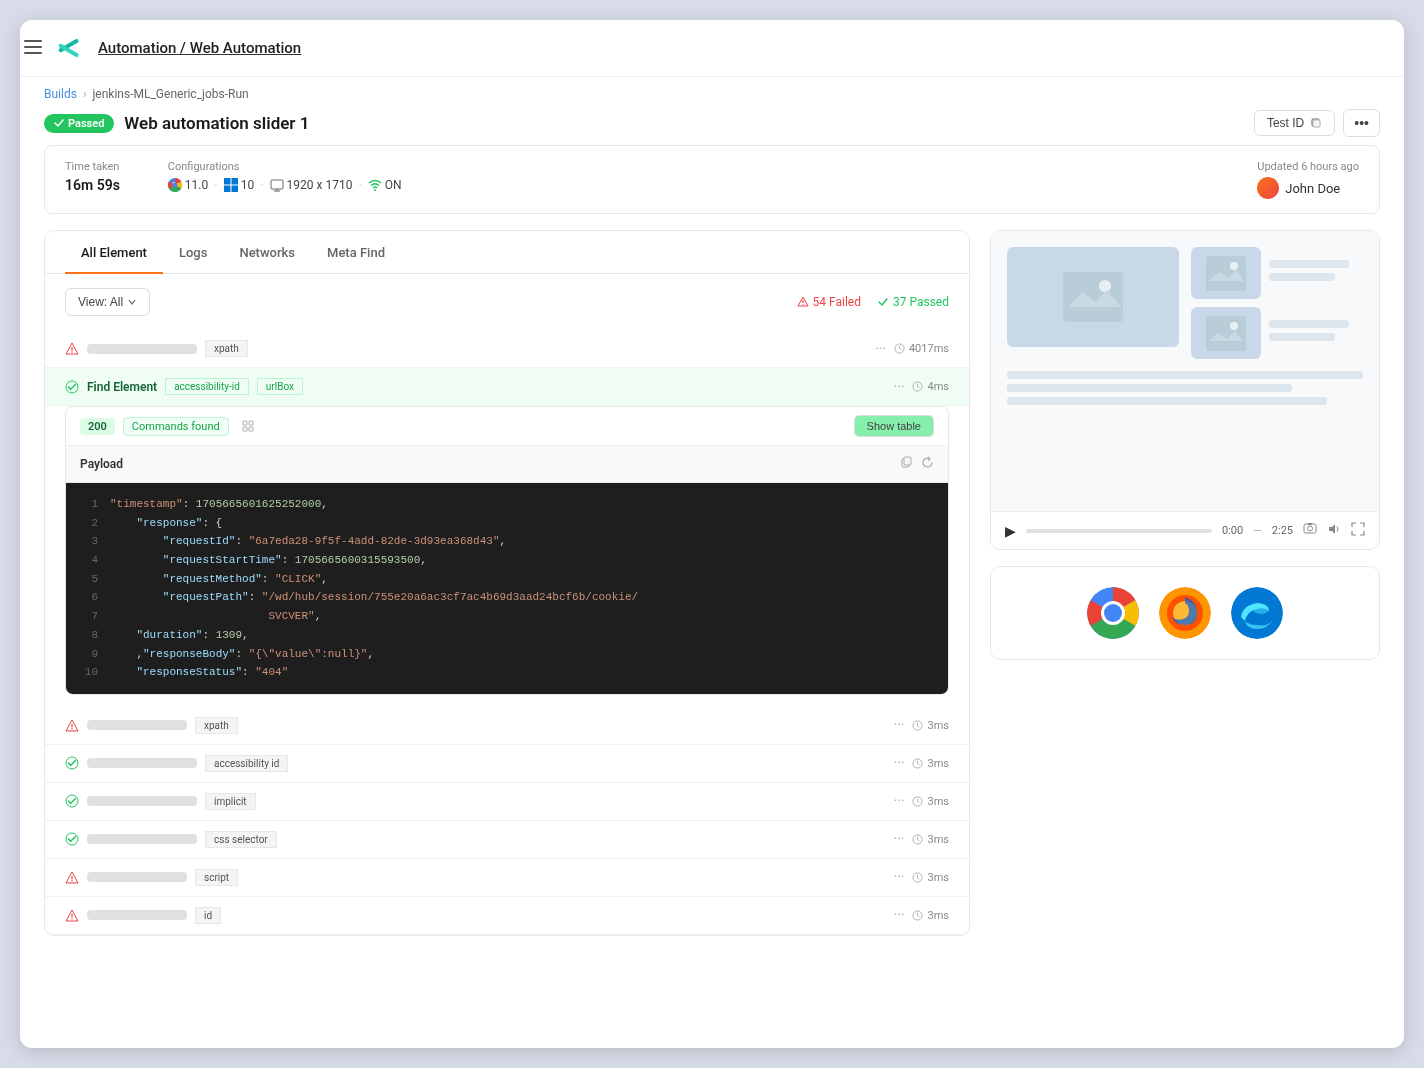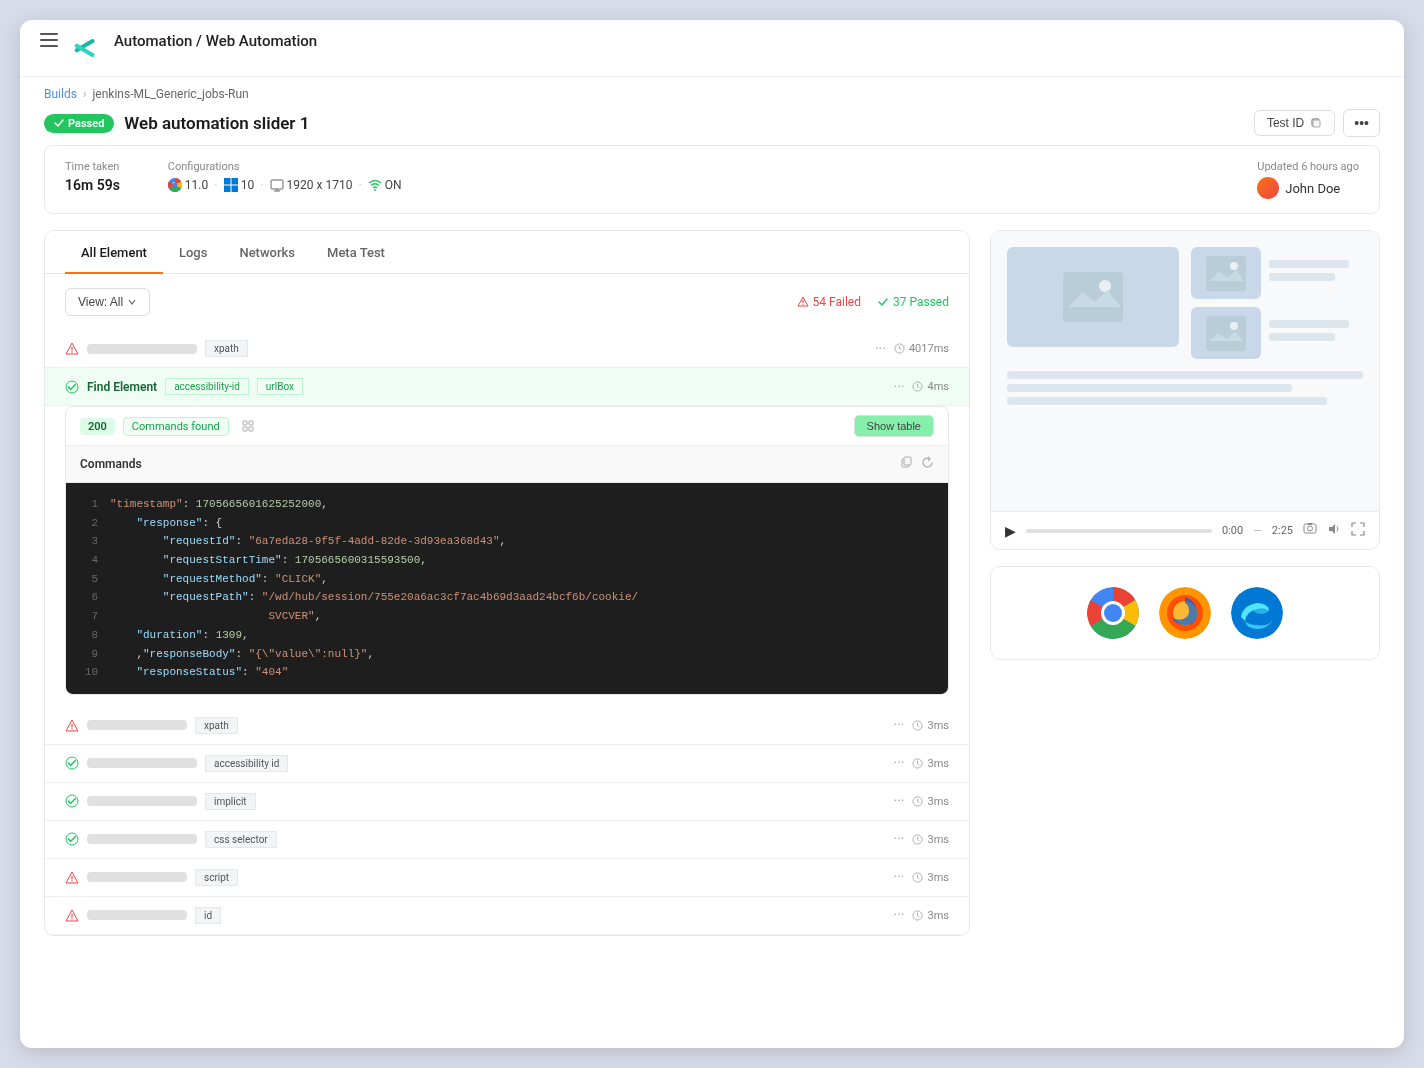--- a/index.html
+++ b/index.html
@@ -14,24 +14,25 @@
     .app-container {
       background: #fff;
       border-radius: 12px;
       overflow: hidden;
       box-shadow: 0 4px 20px rgba(0,0,0,0.15);
       min-height: 1028px;
     }
     
     .app-header {
       display: flex;
-      align-items: flex-start;
-      padding: 12px 20px;
+      align-items: center;
+      padding: 12px 4px;
       border-bottom: 1px solid #eee;
       gap: 12px;
+      text-decoration: underline;
     }
     .hamburger-icon {
       cursor: pointer;
       color: #666;
       font-size: 16px;
     }
     .app-title {
       font-size: 15px;
       font-weight: 500;
       color: #222;
@@ -618,21 +619,21 @@
 
   <div class="main-layout">
 
     <div class="left-panel">
       <div class="commands-card">
 
         <div class="tabs-bar">
           <div class="tab active">All Element</div>
           <div class="tab">Logs</div>
           <div class="tab">Networks</div>
-          <div class="tab">Meta Test</div>
+          <div class="tab">Meta Find</div>
         </div>
 
         <div class="toolbar">
           <button class="view-all-btn">
             <span>View: All</span>
             <svg width="10" height="10" viewBox="0 0 10 10">
                 <polyline points="2,3 5,7 8,3" stroke="#666" stroke-width="1.2" fill="none"></polyline>
               </svg>
           </button>
           <div class="stats-area">
@@ -701,21 +702,21 @@
             <span class="badge-element-found">Commands found</span>
             <svg width="14" height="14" viewBox="0 0 14 14" style="margin-left:4px;cursor:pointer">
                 <rect x="2" y="2" width="4" height="4" rx="0.5" stroke="#aaa" stroke-width="1" fill="none"></rect>
                 <rect x="8" y="2" width="4" height="4" rx="0.5" stroke="#aaa" stroke-width="1" fill="none"></rect>
                 <rect x="2" y="8" width="4" height="4" rx="0.5" stroke="#aaa" stroke-width="1" fill="none"></rect>
                 <rect x="8" y="8" width="4" height="4" rx="0.5" stroke="#aaa" stroke-width="1" fill="none"></rect>
               </svg>
             <button class="show-table-btn">Show table</button>
           </div>
           <div class="response-header">
-            <span class="payload-title">Commands</span>
+            <span class="payload-title">Payload</span>
             <div class="payload-actions">
               <span class="payload-icon">
                 <svg width="13" height="13" viewBox="0 0 13 13">
                     <rect x="2" y="3" width="7" height="8" rx="1" stroke="#aaa" stroke-width="1" fill="none"></rect>
                     <rect x="4" y="1" width="7" height="8" rx="1" fill="#f5f5f5" stroke="#aaa" stroke-width="1"></rect>
                   </svg>
               </span>
               <span class="payload-icon">
                 <svg width="13" height="13" viewBox="0 0 13 13">
                     <path d="M11,6.5 A4.5,4.5 0 1,1 8,2.3" stroke="#aaa" stroke-width="1.2" fill="none"></path>

